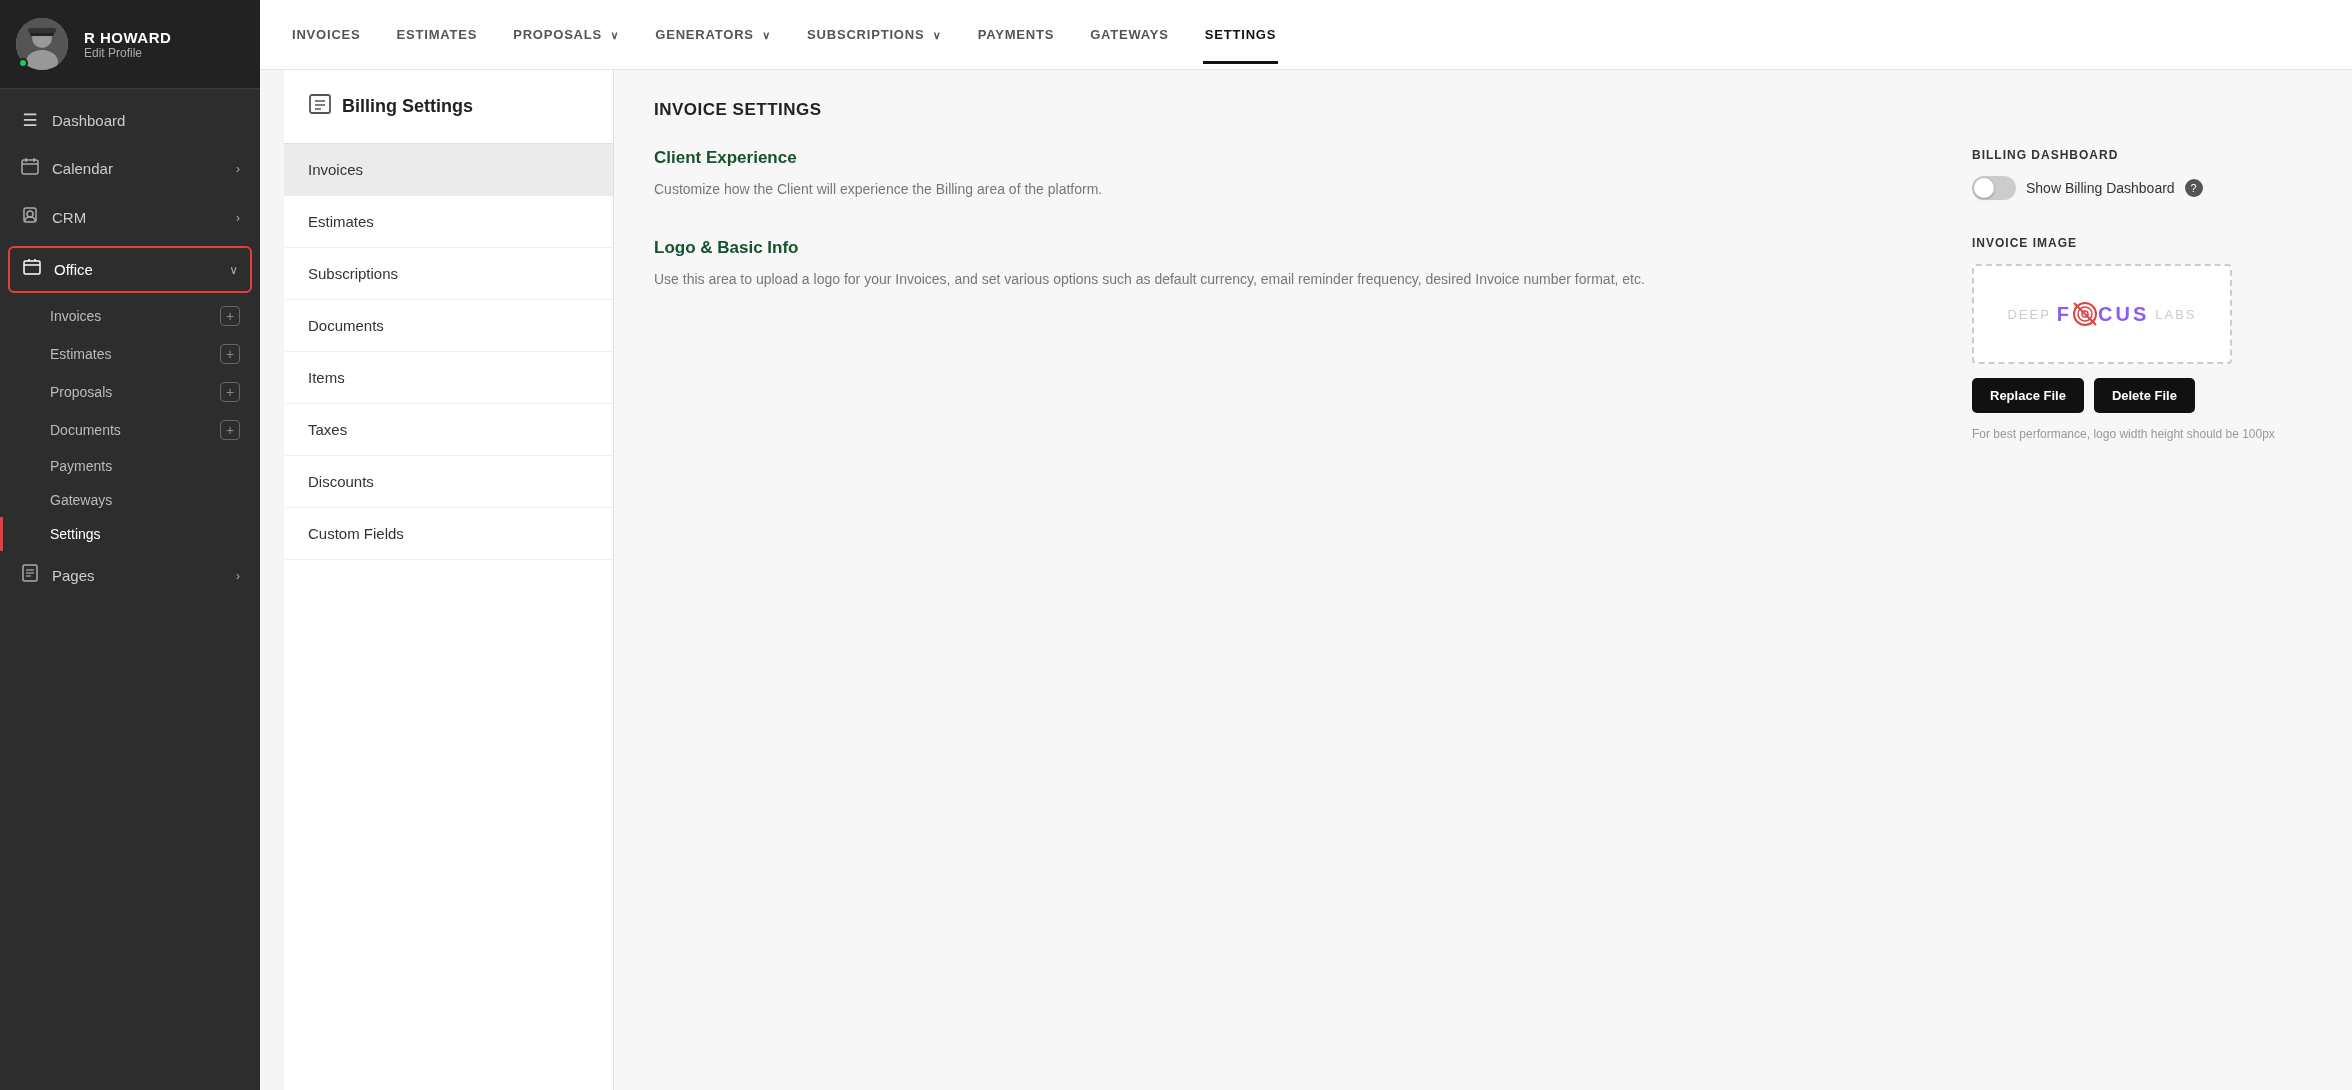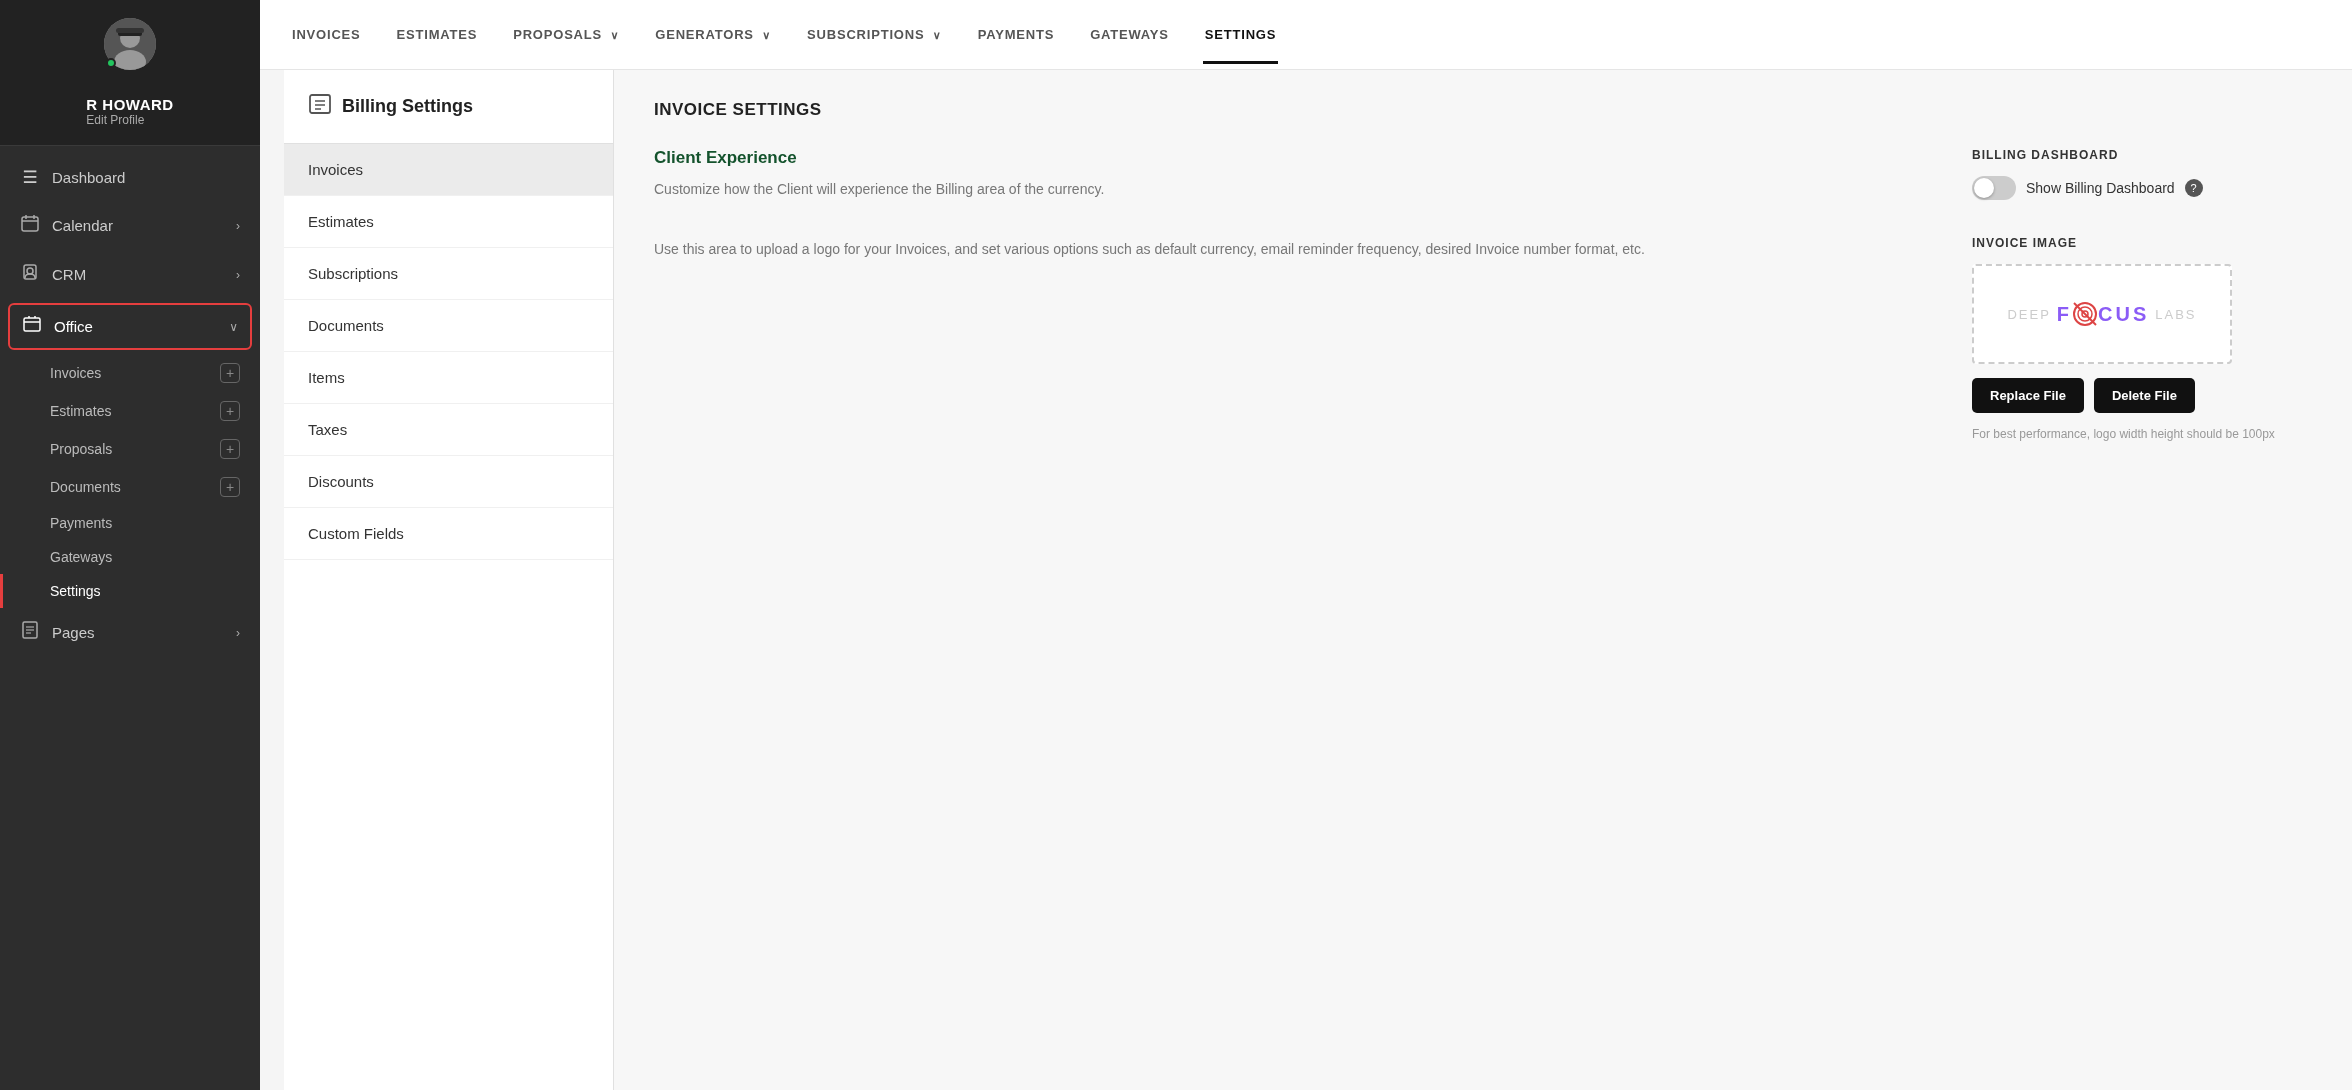--- a/index.html
+++ b/index.html
@@ -13,25 +13,24 @@
       color: #fff;
       display: flex;
       flex-direction: column;
       height: 100vh;
       overflow-y: auto;
     }
 
     .sidebar-profile {
       display: flex;
       align-items: center;
-      gap: 26px;
+      gap: 16px;
       padding: 18px 16px;
       background: #222;
       border-bottom: 1px solid #3a3a3a;
-      flex-direction: column;
     }
     .avatar-wrapper {
       position: relative;
       width: 52px;
       height: 52px;
     }
     .avatar {
       width: 52px;
       height: 52px;
       border-radius: 50%;
@@ -475,24 +474,25 @@
 
     <div class="invoice-panel">
       <div class="invoice-settings-title">INVOICE SETTINGS</div>
 
       <div class="settings-grid">
 
         <div class="settings-left">
 
           <div class="settings-section">
             <div class="settings-section-title">Client Experience</div>
-            <div class="settings-section-desc">Customize how the Client will experience the Billing area of the currency.</div>
+            <div class="settings-section-desc">Customize how the Client will experience the Billing area of the platform.</div>
           </div>
 
           <div class="settings-section">
+            <div class="settings-section-title">Logo &amp; Basic Info</div>
             <div class="settings-section-desc">Use this area to upload a logo for your Invoices, and set various options such as default currency, email reminder frequency, desired Invoice number format, etc.</div>
           </div>
         </div>
 
         <div class="settings-right">
 
           <div style="margin-bottom: 36px;">
             <div class="right-section-title">BILLING DASHBOARD</div>
             <div class="billing-dashboard-row">
               <div class="toggle-switch">

